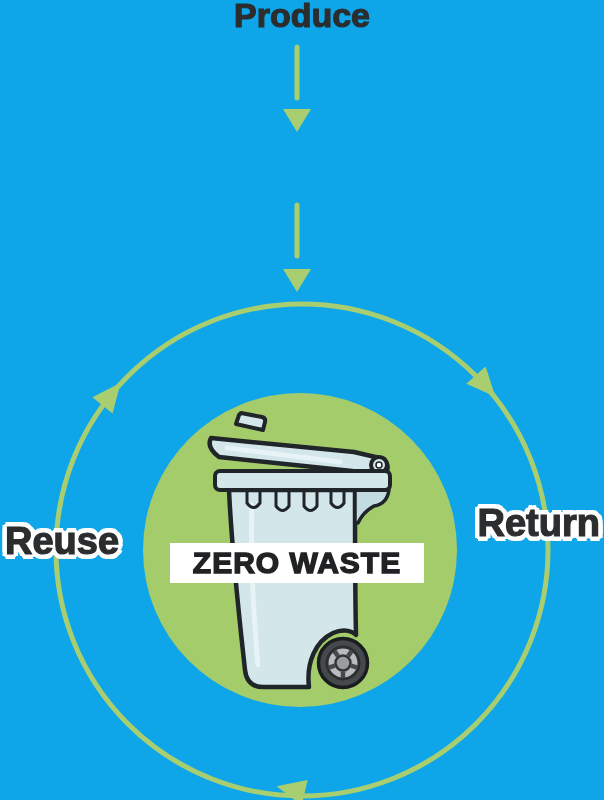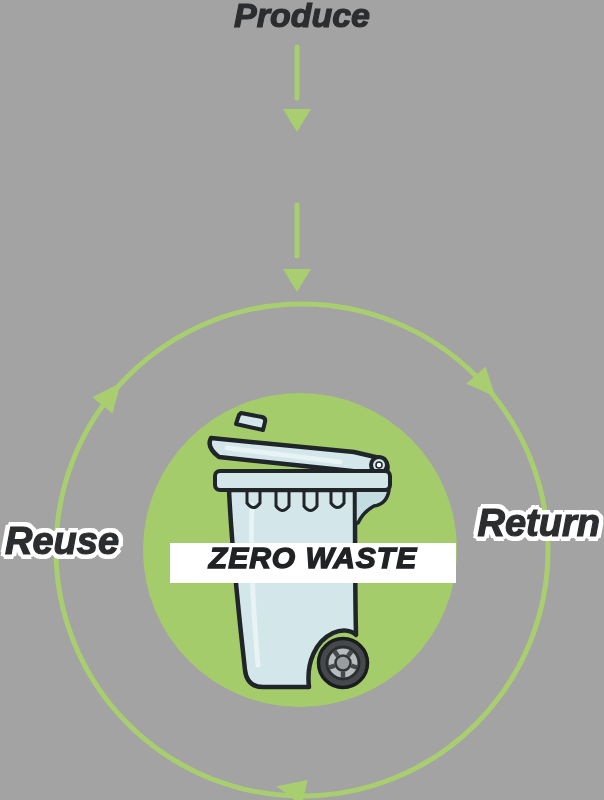--- a/index.html
+++ b/index.html
@@ -4,24 +4,23 @@
 <style>
   html, body {
     margin: 0;
     padding: 0;
     background: #ffffff;
   }
   .canvas {
     position: relative;
     width: 604px;
     height: 800px;
-    background: #a3a3a3;
+    background: #0ea5e9;
     overflow: hidden;
     font-family: "Liberation Sans", sans-serif;
-    font-style: italic;
   }
   .label {
     position: absolute;
     font-weight: 700;
     color: var(--text);
     line-height: 1;
     -webkit-text-stroke: 1.2px currentColor;
     white-space: nowrap;
   }
   .step-label {
@@ -44,24 +43,25 @@
   .return { right: 4px; top: 504px; }
   .gfx {
     position: absolute;
     left: 0;
     top: 0;
   }
   .banner {
     position: absolute;
     left: 170px;
     top: 543px;
-    width: 286px;
+    width: 254px;
     height: 40px;
     background: var(--banner-bg);
     display: flex;
+    align-items: center;
     justify-content: center;
   }
   .banner span {
     font-weight: 700;
     font-size: 30px;
     letter-spacing: 1px;
     color: #202224;
     line-height: 1;
     -webkit-text-stroke: 1.4px currentColor;
     white-space: nowrap;

